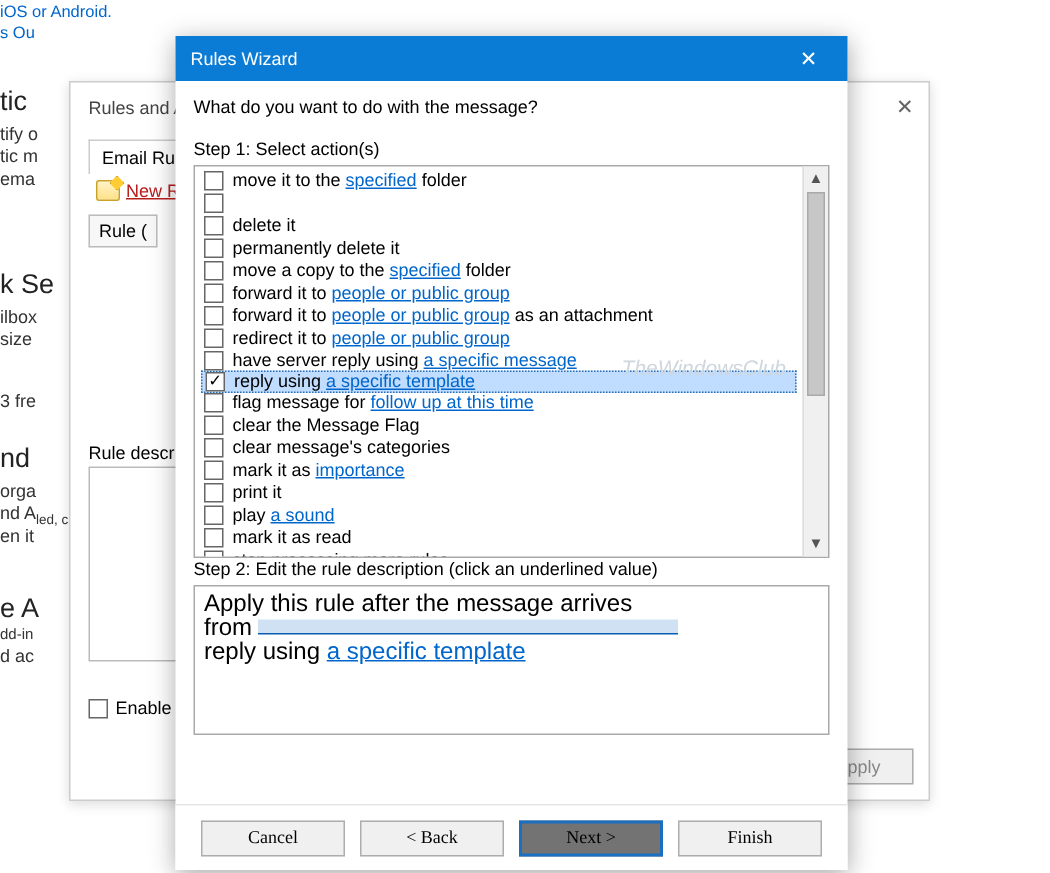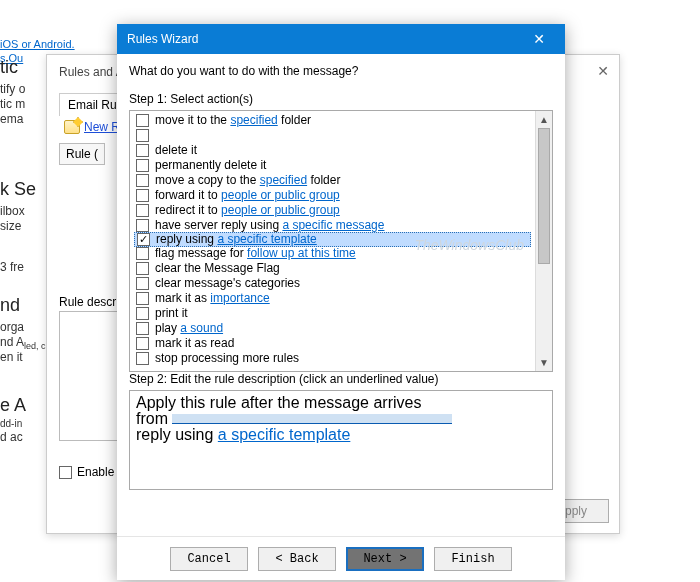--- a/index.html
+++ b/index.html
@@ -19,22 +19,20 @@
   .bg {
     position: absolute;
     inset: 0;
     background: #fff;
   }
   .bg .tablink {
     position: absolute;
     top: 2px; left: 0;
     font-size: 11px;
     color: #0066cc;
-    text-decoration: underline;
-    margin-top: 36px;
   }
   .bg .frag {
     position: absolute;
     font-size: 12px;
     color: #333;
     line-height: 15px;
   }
   .bg .frag.heading { font-size: 18px; color: #222; }
 
   
@@ -72,21 +70,21 @@
     display: flex;
     align-items: center;
     gap: 4px;
   }
   .rear-dialog .toolbar .newbtn {
     display: inline-flex;
     align-items: flex-start;
     gap: 4px;
     padding: 2px 4px;
     border: 1px solid transparent;
-    color: #1d4ed8;
+    color: #b91c1c;
     text-decoration: underline;
   }
   .rear-dialog .toolbar .newbtn .ico {
     width: 16px; height: 14px;
     background: linear-gradient(#fff3c7,#ffe18a);
     border: 1px solid #c9a227;
     border-radius: 2px;
     position: relative;
   }
   .rear-dialog .toolbar .newbtn .ico::after{
@@ -272,22 +270,22 @@
     height: 44px;
     border-top: 1px solid #e5e5e5;
     display: flex;
     align-items: center;
     justify-content: center;
     gap: 10px;
     padding: 0 10px;
     background: #fff;
   }
   .wizard .buttons button {
-    width: 78px; height: 24px;
-    font-family: Liberation Mono, monospace; font-size: 12px;
+    width: 96px; height: 24px;
+    font-family: Liberation Serif, serif; font-size: 12px;
     background: #f0f0f0;
     border: 1px solid #adadad;
   }
   .wizard .buttons button.primary {
     border: 2px solid #1a6fc0;
     background: #737373;
   }
 </style>
 </head>
 <body>
@@ -366,20 +364,24 @@
             <span class="chk"></span>
             <span class="txt"><span>permanently delete it</span></span>
           </div>
           <div class="action-row">
             <span class="chk"></span>
             <span class="txt"><span>move a copy to the </span><span class="ulink">specified</span><span> folder</span></span>
           </div>
           <div class="action-row">
             <span class="chk"></span>
             <span class="txt"><span>forward it to </span><span class="ulink">people or public group</span></span>
+          </div>
+          <div class="action-row">
+            <span class="chk"></span>
+            <span class="txt"><span>forward it to </span><span class="ulink">people or public group</span><span> as an attachment</span></span>
           </div>
           <div class="action-row">
             <span class="chk"></span>
             <span class="txt"><span>redirect it to </span><span class="ulink">people or public group</span></span>
           </div>
           <div class="action-row">
             <span class="chk"></span>
             <span class="txt"><span>have server reply using </span><span class="ulink">a specific message</span></span>
           </div>
           <div class="action-row selected">

